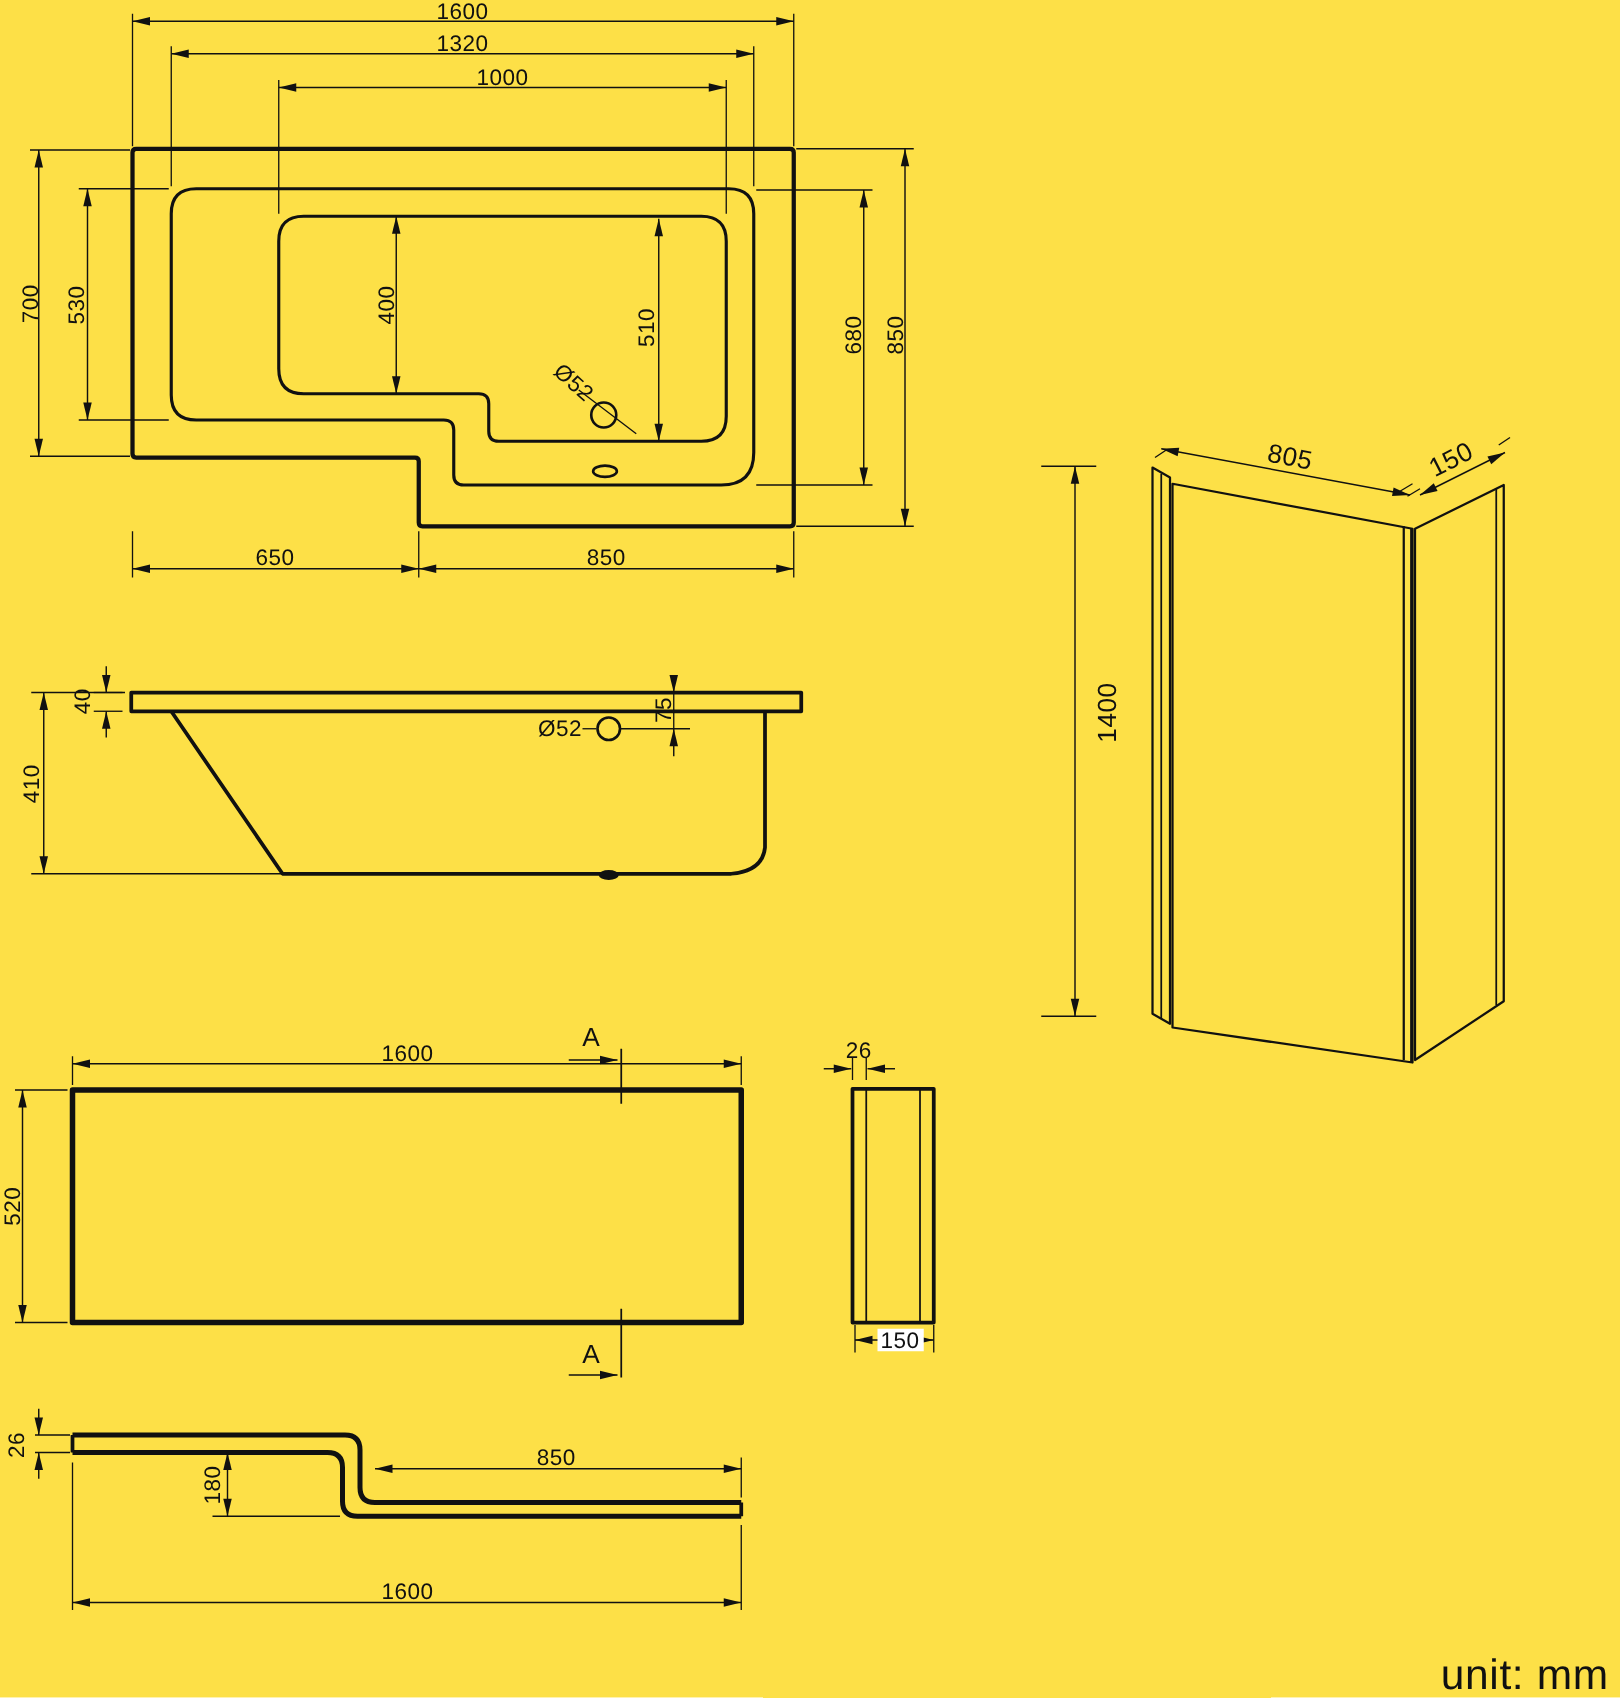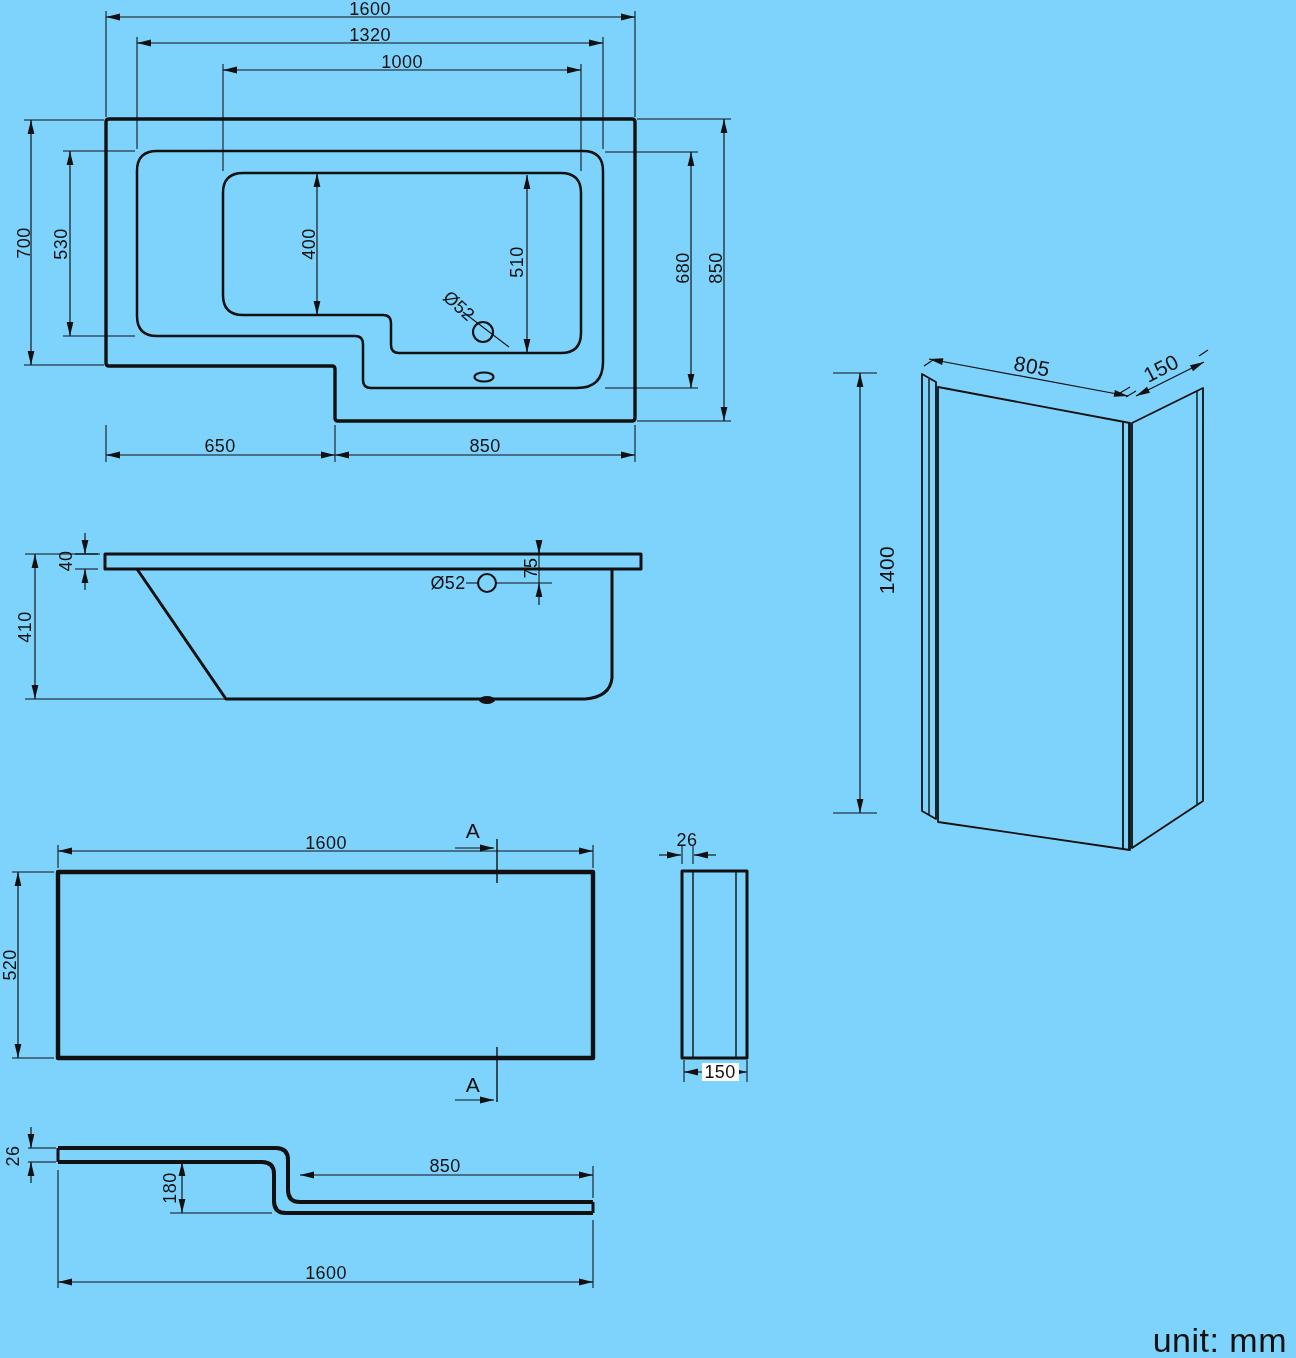--- a/index.html
+++ b/index.html
@@ -1,16 +1,16 @@
 <!DOCTYPE html>
 <html><head>
 <meta charset="utf-8">
 <style>
   html,body{margin:0;padding:0;background:#fff;}
-  .page{position:relative;width:1296px;height:1358px;background:#7dd3fc;overflow:hidden;
+  .page{position:relative;width:1296px;height:1358px;background:#fde047;overflow:hidden;
         font-family:"Liberation Sans", sans-serif;text-decoration:underline;}
   svg{position:absolute;left:0;top:0;}
   .outline{stroke:#111;fill:none;stroke-linejoin:round;}
   .w35{stroke-width:3.4;} .w30{stroke-width:3;} .w26{stroke-width:2.5;} .w22{stroke-width:2.1;}
   .w45{stroke-width:4.4;} .w18{stroke-width:1.8;} .w14{stroke-width:1.4;}
   .dim{stroke:#111;stroke-width:1.15;fill:none;}
   .ext{stroke:#111;stroke-width:1.05;fill:none;}
   text{fill:#111;font-family:"Liberation Sans", sans-serif;font-size:18px;letter-spacing:.4px;}
   text.big{font-size:21px;} text.unit{font-size:34px;letter-spacing:.5px;}
 </style>

